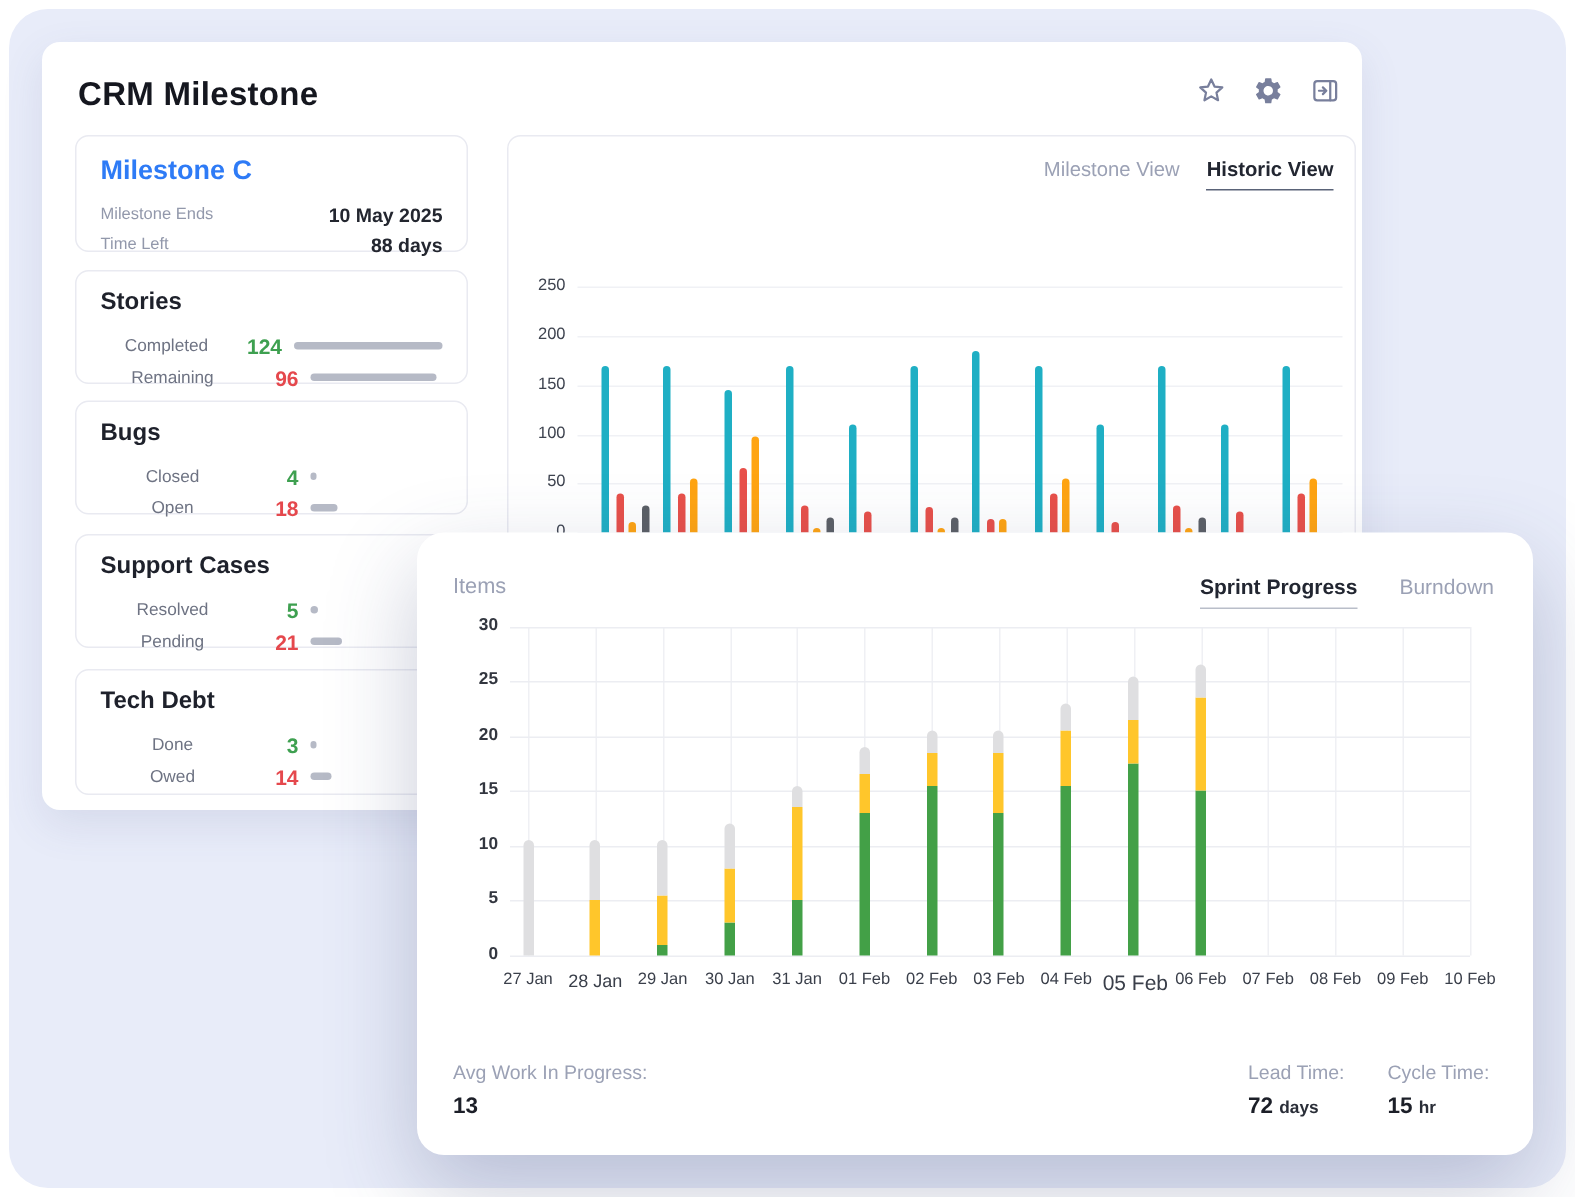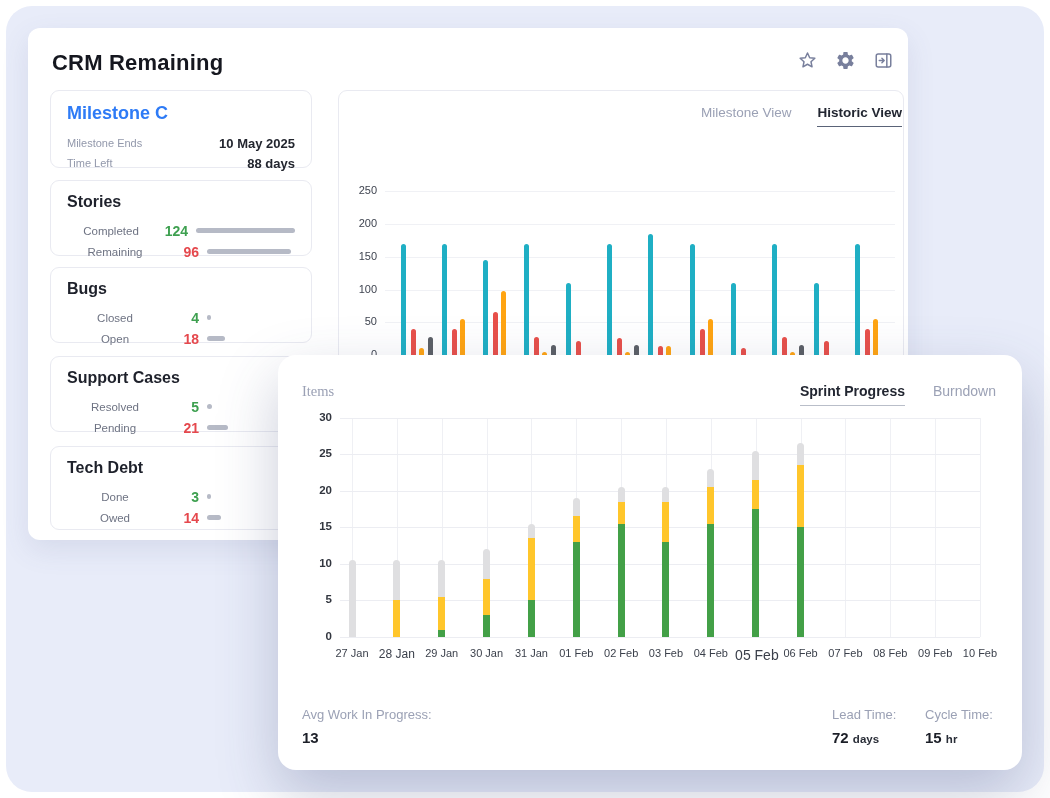--- a/index.html
+++ b/index.html
@@ -24,45 +24,45 @@
   .kv-value { font-size:13px; font-weight:700; color:#23262F; }
   .stat-row { display:flex; align-items:center; height:21px; }
   .stat-label { font-size:11.5px; color:#6E7383; width:96px;text-align:center; }
   .stat-value { font-size:14px; font-weight:700; width:36px; text-align:right; margin-right:8px; }
   .val-good { color:#3EA050; }
   .val-bad  { color:#E5484D; }
   .mini-bar { height:5px; background:#B6BAC6; border-radius:3px; display:inline-block; }
   
   .chart-panel { position:absolute; left:310px; top:62px; width:566px; height:446px;
     border:1px solid #E9EAF1; border-radius:9px; background:#fff; overflow:hidden; }
-  .panel-tabs { position:absolute; top:14px; right:1px; display:flex; gap:26px; z-index:3; }
+  .panel-tabs { position:absolute; top:14px; right:14px; display:flex; gap:18px; z-index:3; }
   .tab { font-size:13.5px; padding-bottom:6px; cursor:pointer; white-space:nowrap; }
   .tab.inactive { color:#9BA1B5; font-weight:500; }
   .tab.active-dark { color:#222631; font-weight:700; border-bottom:1.6px solid #5A6378; }
   .tab.active-sprint { color:#222631; font-weight:700; border-bottom:1.6px solid #B9BEC9; }
   #historic-plot { position:absolute; left:0; top:0; width:566px; height:446px; }
   
   .overlay-panel { position:absolute; left:278px; top:355px; width:744px; height:415px;
     background:#fff; border-radius:18px; box-shadow:0 24px 60px rgba(60,72,120,.28); }
-  .items-label { position:absolute; left:24px; top:28px; font-size:14.5px; color:#9BA1B5;font-family:Liberation Serif, serif; }
+  .items-label { position:absolute; left:24px; top:28px; font-size:14.5px; color:#9BA1B5; }
   .sprint-tabs { position:absolute; top:28px; right:26px; display:flex; gap:28px; }
   .sprint-tabs .tab { font-size:14px; }
   #sprint-plot { position:absolute; left:0; top:0; width:744px; height:330px; }
   .stat-block { position:absolute; top:352px; }
   .stat-block-label { font-size:13px; color:#9BA1B5; margin-bottom:7px; }
   .stat-block-value { font-size:15px; font-weight:700; color:#1C1F28; }
   .stat-block-value .unit { font-size:11.5px; font-weight:700; color:#2A2E38; }
 </style>
 </head>
 <body>
 
 <div class="bg"></div>
 
 <div class="main-card">
-  <div class="app-title">CRM Remaining</div>
+  <div class="app-title">CRM Milestone</div>
 
   <div class="header-icons">
     <span>
       <svg viewBox="0 0 24 24" fill="none" stroke="#787F9C" stroke-width="1.7" stroke-linejoin="round">
         <path d="M12 3.4l2.5 5.4 5.9.64-4.4 4 1.18 5.8L12 16.3l-5.18 2.94 1.18-5.8-4.4-4 5.9-.64z"></path>
       </svg>
     </span>
     <span>
       <svg viewBox="0 0 24 24" fill="#787F9C">
         <path d="M19.14 12.94c.04-.3.06-.61.06-.94s-.02-.64-.07-.94l2.03-1.58c.18-.14.23-.41.12-.61l-1.92-3.32c-.12-.22-.37-.29-.59-.22l-2.39.96c-.5-.38-1.03-.7-1.62-.94l-.36-2.54c-.04-.24-.24-.41-.48-.41h-3.84c-.24 0-.43.17-.47.41l-.36 2.54c-.59.24-1.13.57-1.62.94l-2.39-.96c-.22-.08-.47 0-.59.22L2.74 8.87c-.12.21-.08.47.12.61l2.03 1.58c-.05.3-.09.63-.09.94s.02.64.07.94l-2.03 1.58c-.18.14-.23.41-.12.61l1.92 3.32c.12.22.37.29.59.22l2.39-.96c.5.38 1.03.7 1.62.94l.36 2.54c.05.24.24.41.48.41h3.84c.24 0 .44-.17.47-.41l.36-2.54c.59-.24 1.13-.56 1.62-.94l2.39.96c.22.08.47 0 .59-.22l1.92-3.32c.12-.22.07-.47-.12-.61l-2.01-1.58zM12 15.6c-1.98 0-3.6-1.62-3.6-3.6s1.62-3.6 3.6-3.6 3.6 1.62 3.6 3.6-1.62 3.6-3.6 3.6z"></path>

